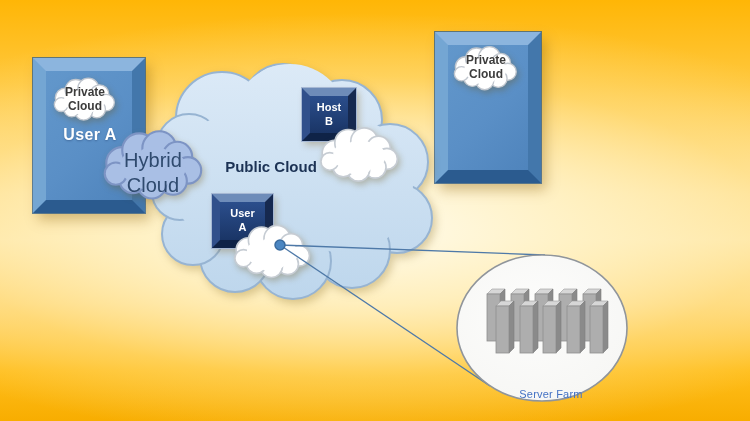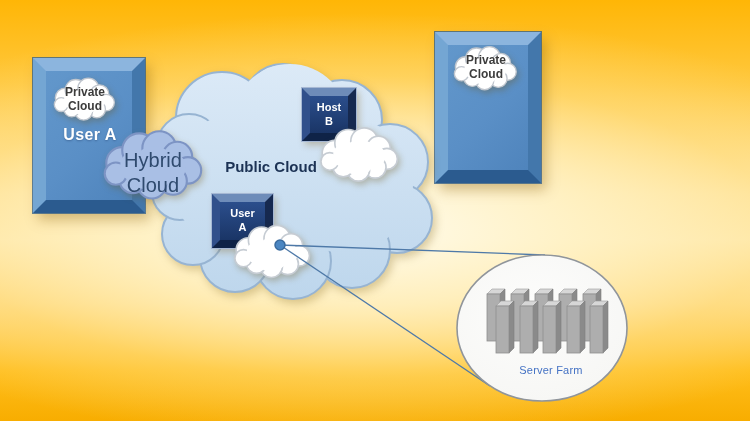--- a/index.html
+++ b/index.html
@@ -40,21 +40,21 @@
   #calloutLayer{z-index:5;}
   
   .lbl{position:absolute;text-align:center;z-index:6;pointer-events:none;}
   .lbl-user{color:#FFFFFF;font-size:16px;font-weight:600;letter-spacing:.4px;
             text-shadow:0 1px 2px rgba(20,40,80,.35);}
   .lbl-private{color:#3C3C3C;font-size:12px;font-weight:700;line-height:1.15;}
   .lbl-hybrid{color:#2F4A6E;font-size:20px;font-weight:400;line-height:1.25;}
   .lbl-public{color:#1C3254;font-size:15px;font-weight:700;}
   .lbl-host{color:#FFFFFF;font-size:11px;font-weight:600;line-height:1.25;
             width:26px;text-align:center;}
-  .lbl-server{color:#4472C4;font-size:11px;font-weight:500;letter-spacing:.2px;}
+  .lbl-server{color:#4472C4;font-size:11px;font-weight:500;letter-spacing:.2px;margin-top:24px;}
   .shadowed{filter:drop-shadow(3px 4px 4px rgba(120,85,0,.28));}
   .shadowed-sm{filter:drop-shadow(2px 3px 3px rgba(110,80,10,.3));}
 </style>
 </head>
 <body>
 
 <div class="stage">
 
   <div class="panel" id="panelA"></div>
   <div class="panel" id="panelB"></div>

